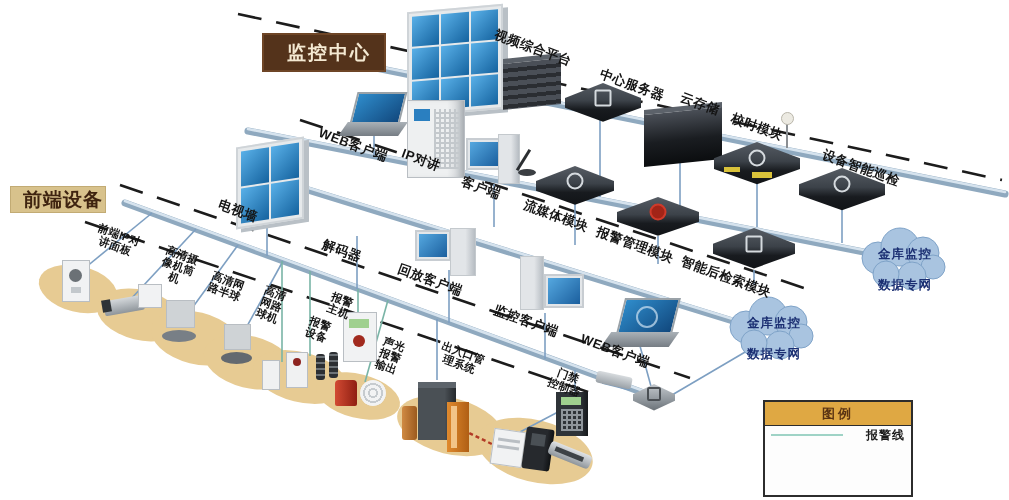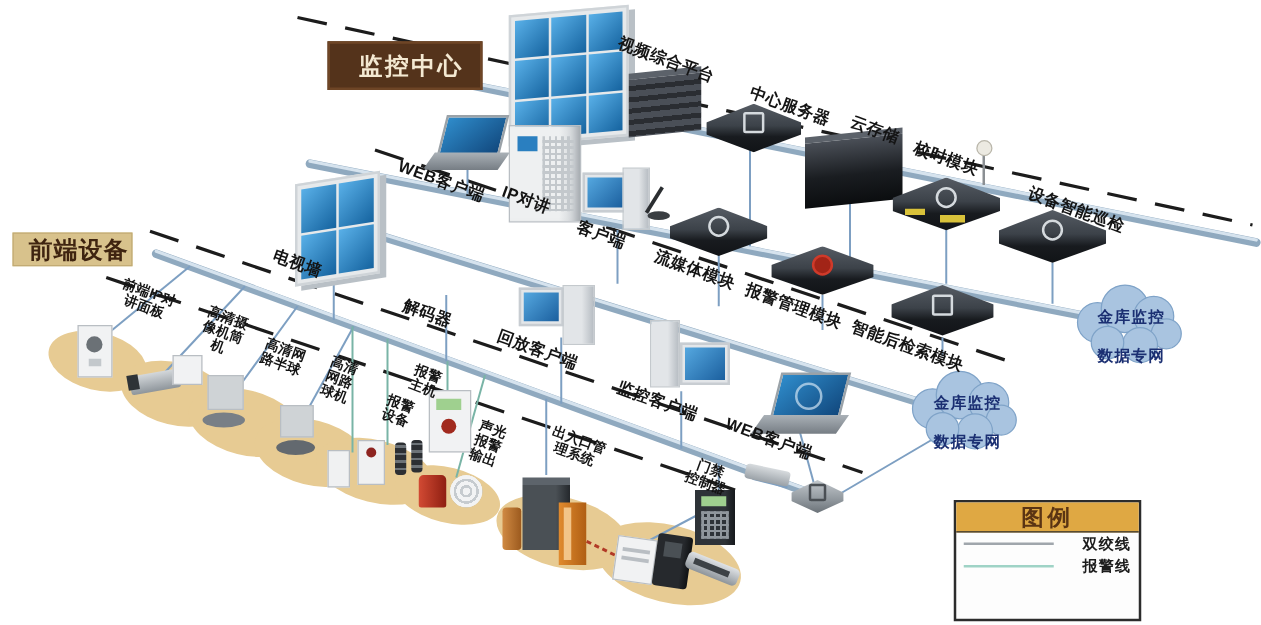--- a/index.html
+++ b/index.html
@@ -27,21 +27,21 @@
   .box3d{position:absolute;z-index:3;background:linear-gradient(180deg,#4a4f57,#1a1d21 55%,#0b0d0f);border-top:5px solid #5c626a;}
   .monitor{position:absolute;z-index:3;background:#e3e6e9;border:2px solid #c8cdd2;}
   .monitor b{position:absolute;inset:2px;background:linear-gradient(135deg,#55a8e0,#1b5f9e);}
   .tower{position:absolute;z-index:3;background:linear-gradient(90deg,#e2e5e8 60%,#b6bcc2);border:1px solid #c4c9cd;}
   .lapscr{position:absolute;z-index:3;background:linear-gradient(135deg,#2f8ccb,#10457a);border:2px solid #9aa2a8;transform:skewX(-14deg);}
   .lapbase{position:absolute;z-index:3;background:linear-gradient(180deg,#aab1b7,#767d84);transform:skewX(-35deg);}
   .whitebox{position:absolute;z-index:3;background:#f1f2f3;border:1px solid #b9bec3;}
   .cloudtxt{position:absolute;z-index:6;transform:translate(-50%,-50%);text-align:center;
             font-weight:700;font-size:12.5px;line-height:1.25;color:#1b2f72;letter-spacing:1px;white-space:pre-line;}
   .legend{position:absolute;z-index:7;left:763px;top:400px;width:150px;height:97px;background:#fdfdfd;border:2px solid #2c2c2c;box-sizing:border-box;}
-  .legend .hd{height:23px;background:#dfa843;color:#5a3413;font-weight:700;font-size:18px;
+  .legend .hd{height:23px;background:#dfa843;color:#5a3413;font-weight:700;font-size:13px;
               display:flex;align-items:center;justify-content:center;letter-spacing:3px;border-bottom:1px solid #2c2c2c;}
   .legend .row{display:flex;align-items:center;height:18px;padding:0 6px;}
   .legend .ln{width:72px;height:2px;}
   .legend .lt{flex:1;text-align:right;font-weight:700;font-size:12px;color:#1c1c1c;letter-spacing:1px;}
 </style>
 </head>
 <body>
 
 <div id="stage">
 
@@ -325,22 +325,18 @@
     <span>数据专网</span>
   </div>
   <div class="cloudtxt" style="left:774px;top:331px">
     <span>金库监控</span><br>
     <span>数据专网</span>
   </div>
 
   <div class="legend">
     <div class="hd">图例</div>
     <div class="row">
-      <span class="ln" style="background: rgb(160, 166, 172);"></span>
-      <span class="lt">双绞线</span>
-    </div>
-    <div class="row">
       <span class="ln" style="background: rgb(159, 211, 198);"></span>
       <span class="lt">报警线</span>
     </div>
   </div>
 
 </div>
 
 </body></html>

